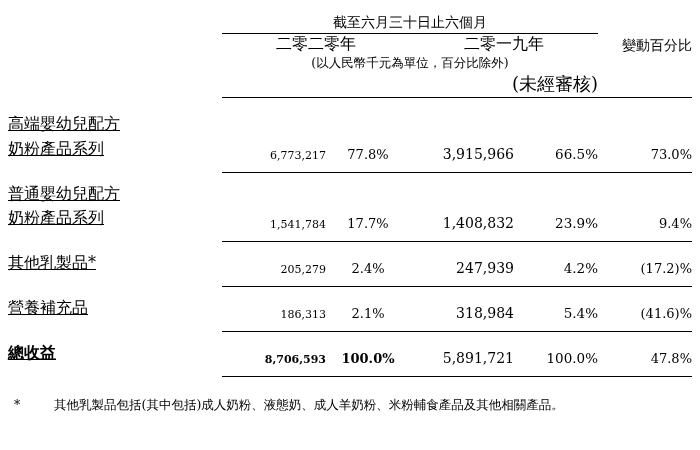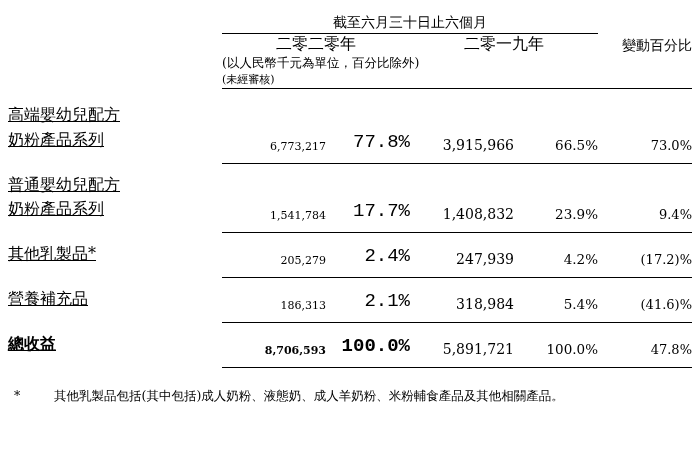--- a/index.html
+++ b/index.html
@@ -59,26 +59,27 @@
     padding: 6px 0 5px 0;
   }
   .hdr-chg {
     text-align: right;
     font-weight: bold;
     font-size: 14px;
     padding: 6px 4px 5px 0;
     white-space: nowrap;
   }
   .note-line {
+    text-align: center;
     font-size: 12.5px;
     padding: 1px 0 1px 0;
   }
   .note-line2 {
-    text-align: left;
-    font-size: 11px;
+    text-align: right;
+    font-size: 18px;
     padding: 1px 0 6px 0;
   }
   .rule-under td {
     border-bottom: 1px solid #000;
     height: 1px;
     font-size: 0;
     line-height: 0;
   }
   .spacer-row td { height: 14px; font-size: 0; line-height: 0; }
 
@@ -98,26 +99,25 @@
     white-space: nowrap;
   }
   .num2 {
     text-align: right;
     font-weight: normal;
     font-size: 14px;
     padding: 3px 12px 3px 0;
     white-space: nowrap;
   }
   .pct {
-    text-align: right;
-    font-weight: bold;
-    font-size: 19px;
+    text-align: center;
+    font-weight: bold;
+    font-size: 13px;
     padding: 3px 14px 3px 0;
     white-space: nowrap;
-    font-family: Liberation Mono, monospace;
   }
   .pct2 {
     text-align: right;
     font-weight: normal;
     font-size: 13.5px;
     padding: 3px 14px 3px 0;
     white-space: nowrap;
   }
   .chg {
     text-align: right;

